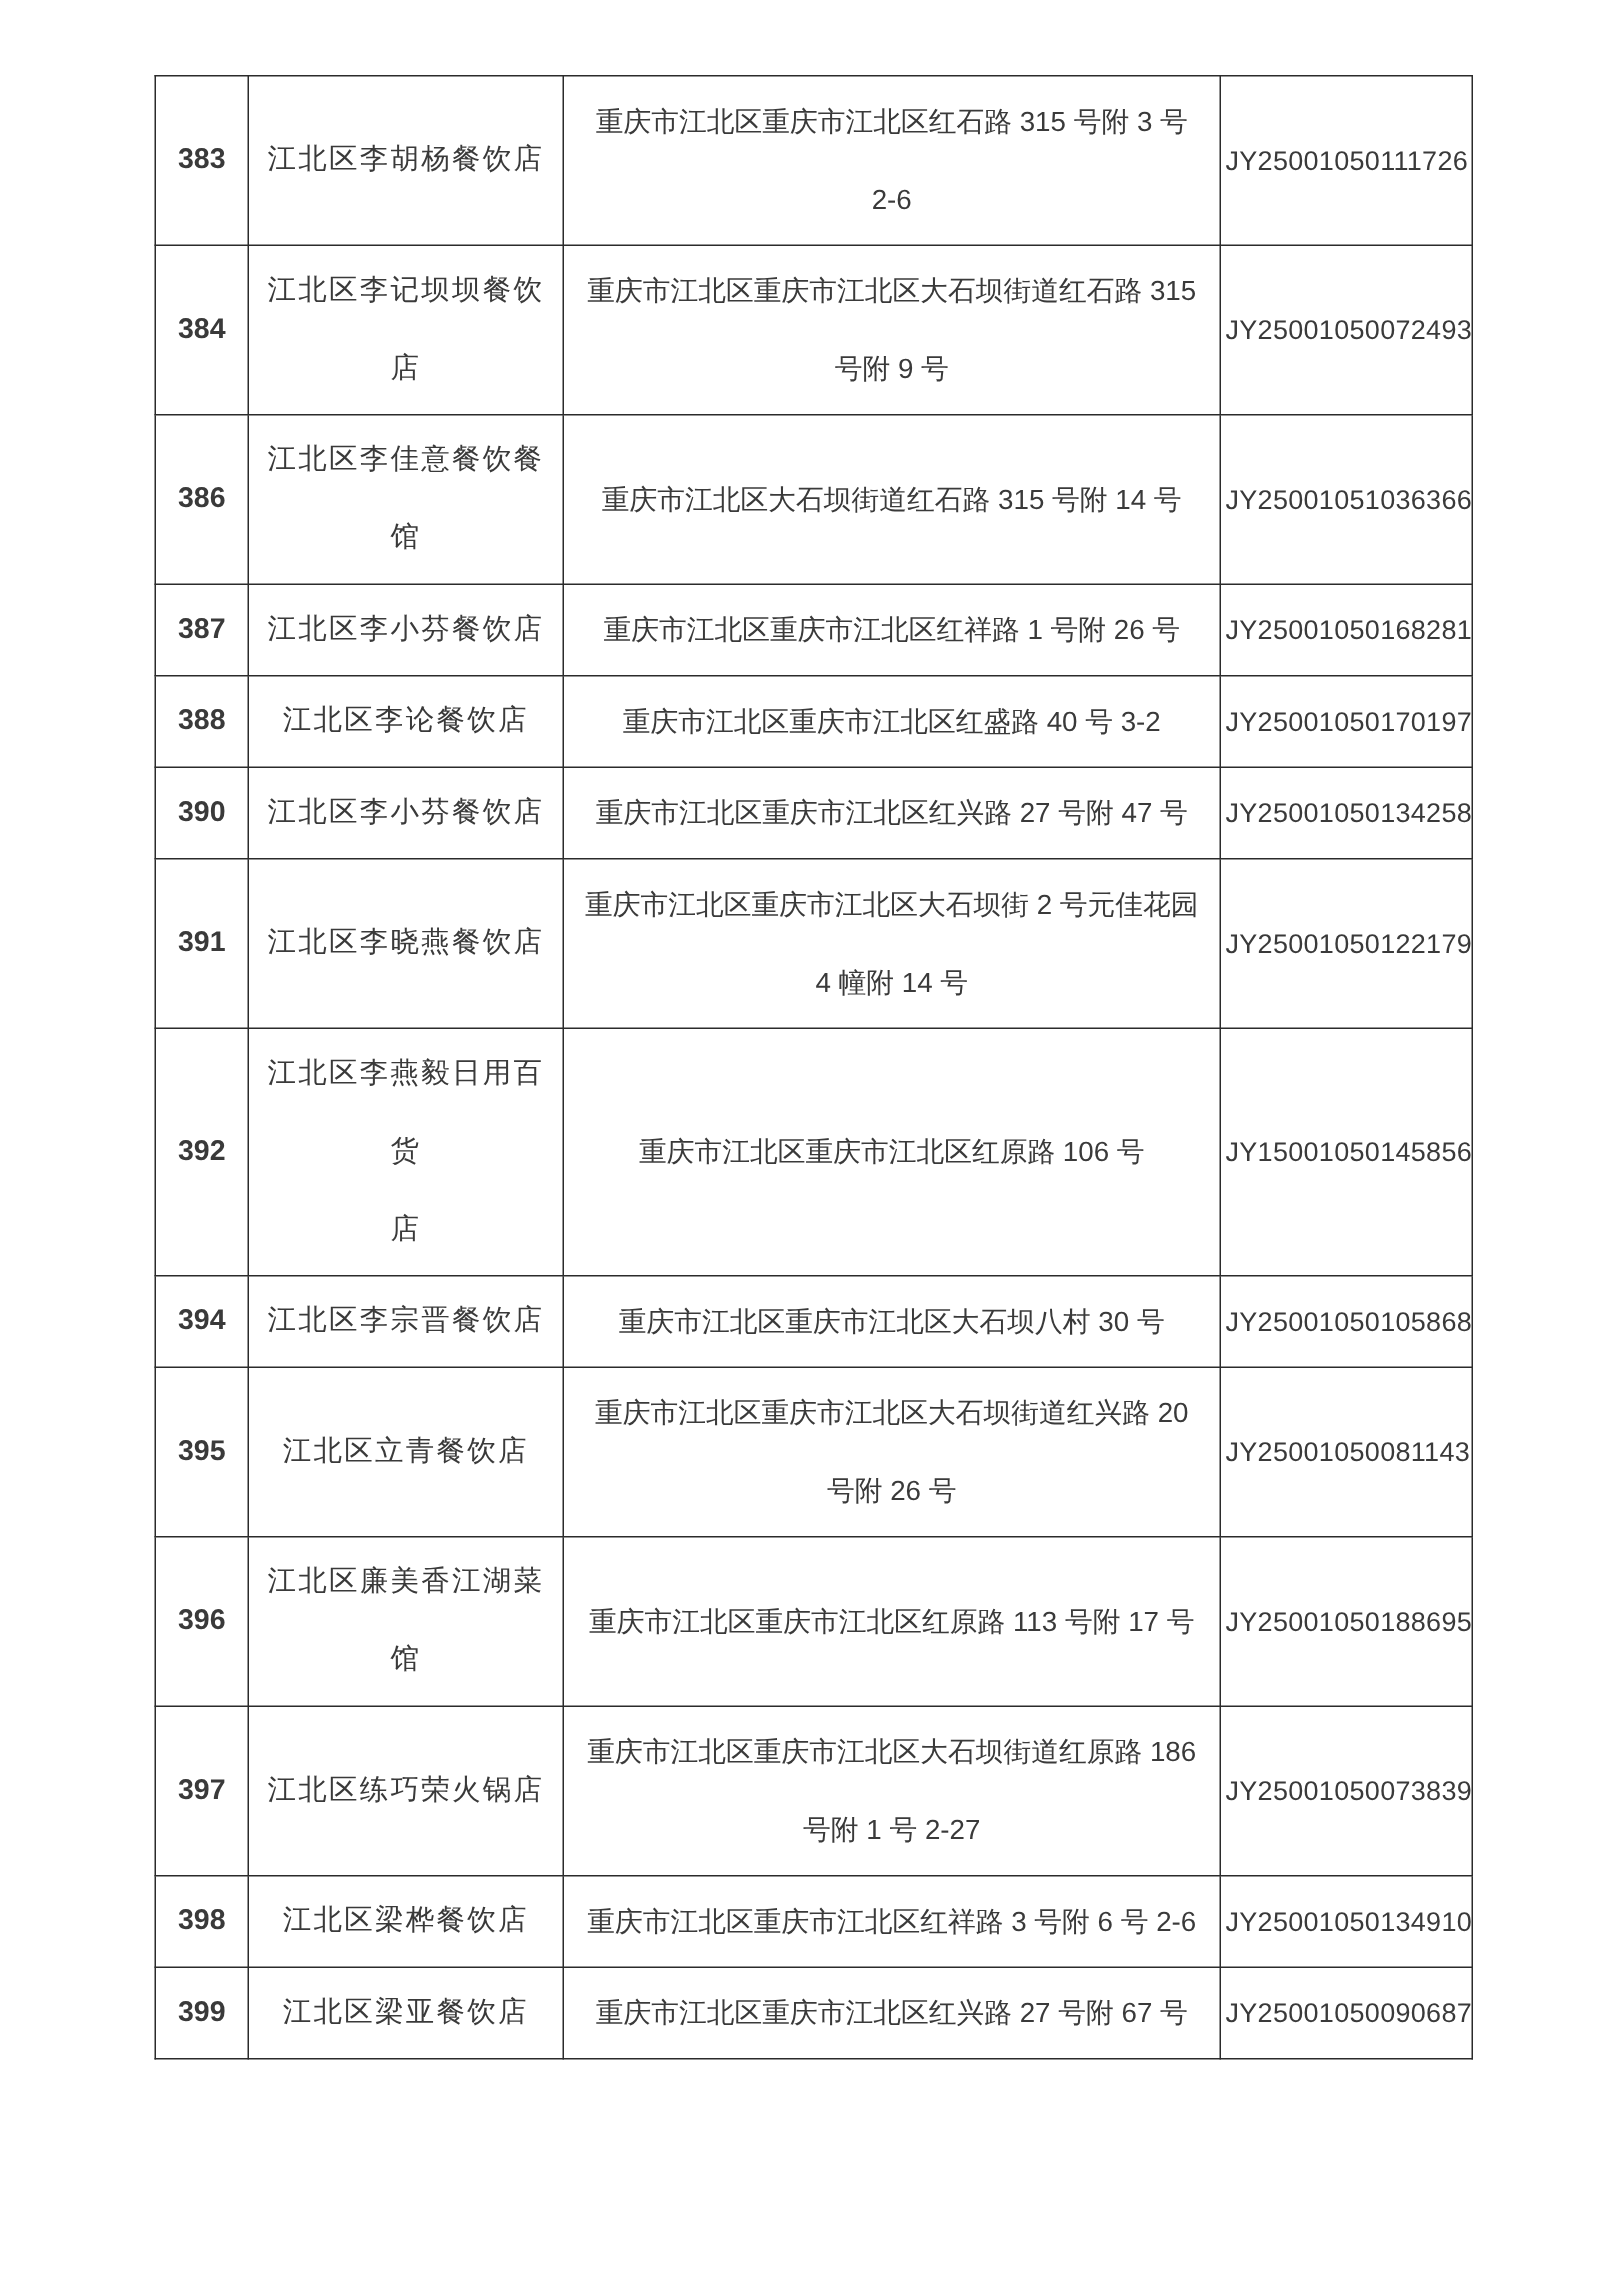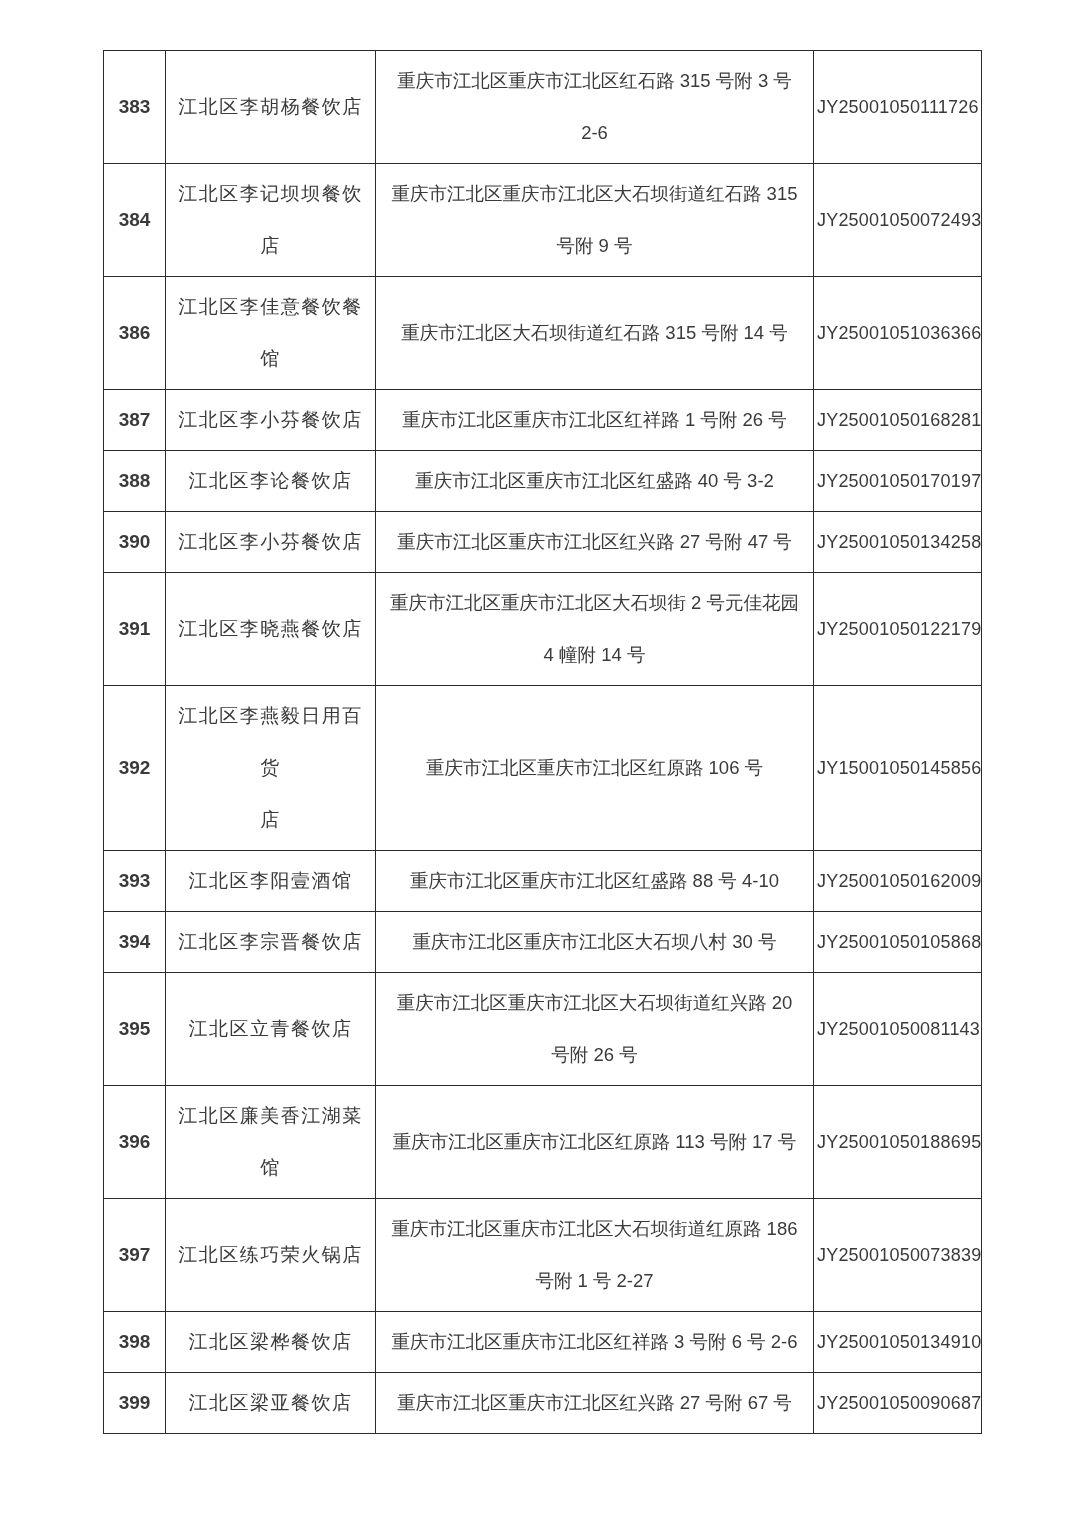--- a/index.html
+++ b/index.html
@@ -117,26 +117,20 @@
   </tr>
 
   <tr>
     <td class="c-seq">392</td>
     <td class="c-name">江北区李燕毅日用百货
 店</td>
     <td class="c-addr">重庆市江北区重庆市江北区红原路 106 号</td>
     <td class="c-lic">JY15001050145856</td>
   </tr>
 
-  <tr>
-    <td class="c-seq">393</td>
-    <td class="c-name">江北区李阳壹酒馆</td>
-    <td class="c-addr">重庆市江北区重庆市江北区红盛路 88 号 4-10</td>
-    <td class="c-lic">JY25001050162009</td>
-  </tr>
 
   <tr>
     <td class="c-seq">394</td>
     <td class="c-name">江北区李宗晋餐饮店</td>
     <td class="c-addr">重庆市江北区重庆市江北区大石坝八村 30 号</td>
     <td class="c-lic">JY25001050105868</td>
   </tr>
 
   <tr>
     <td class="c-seq">395</td>

